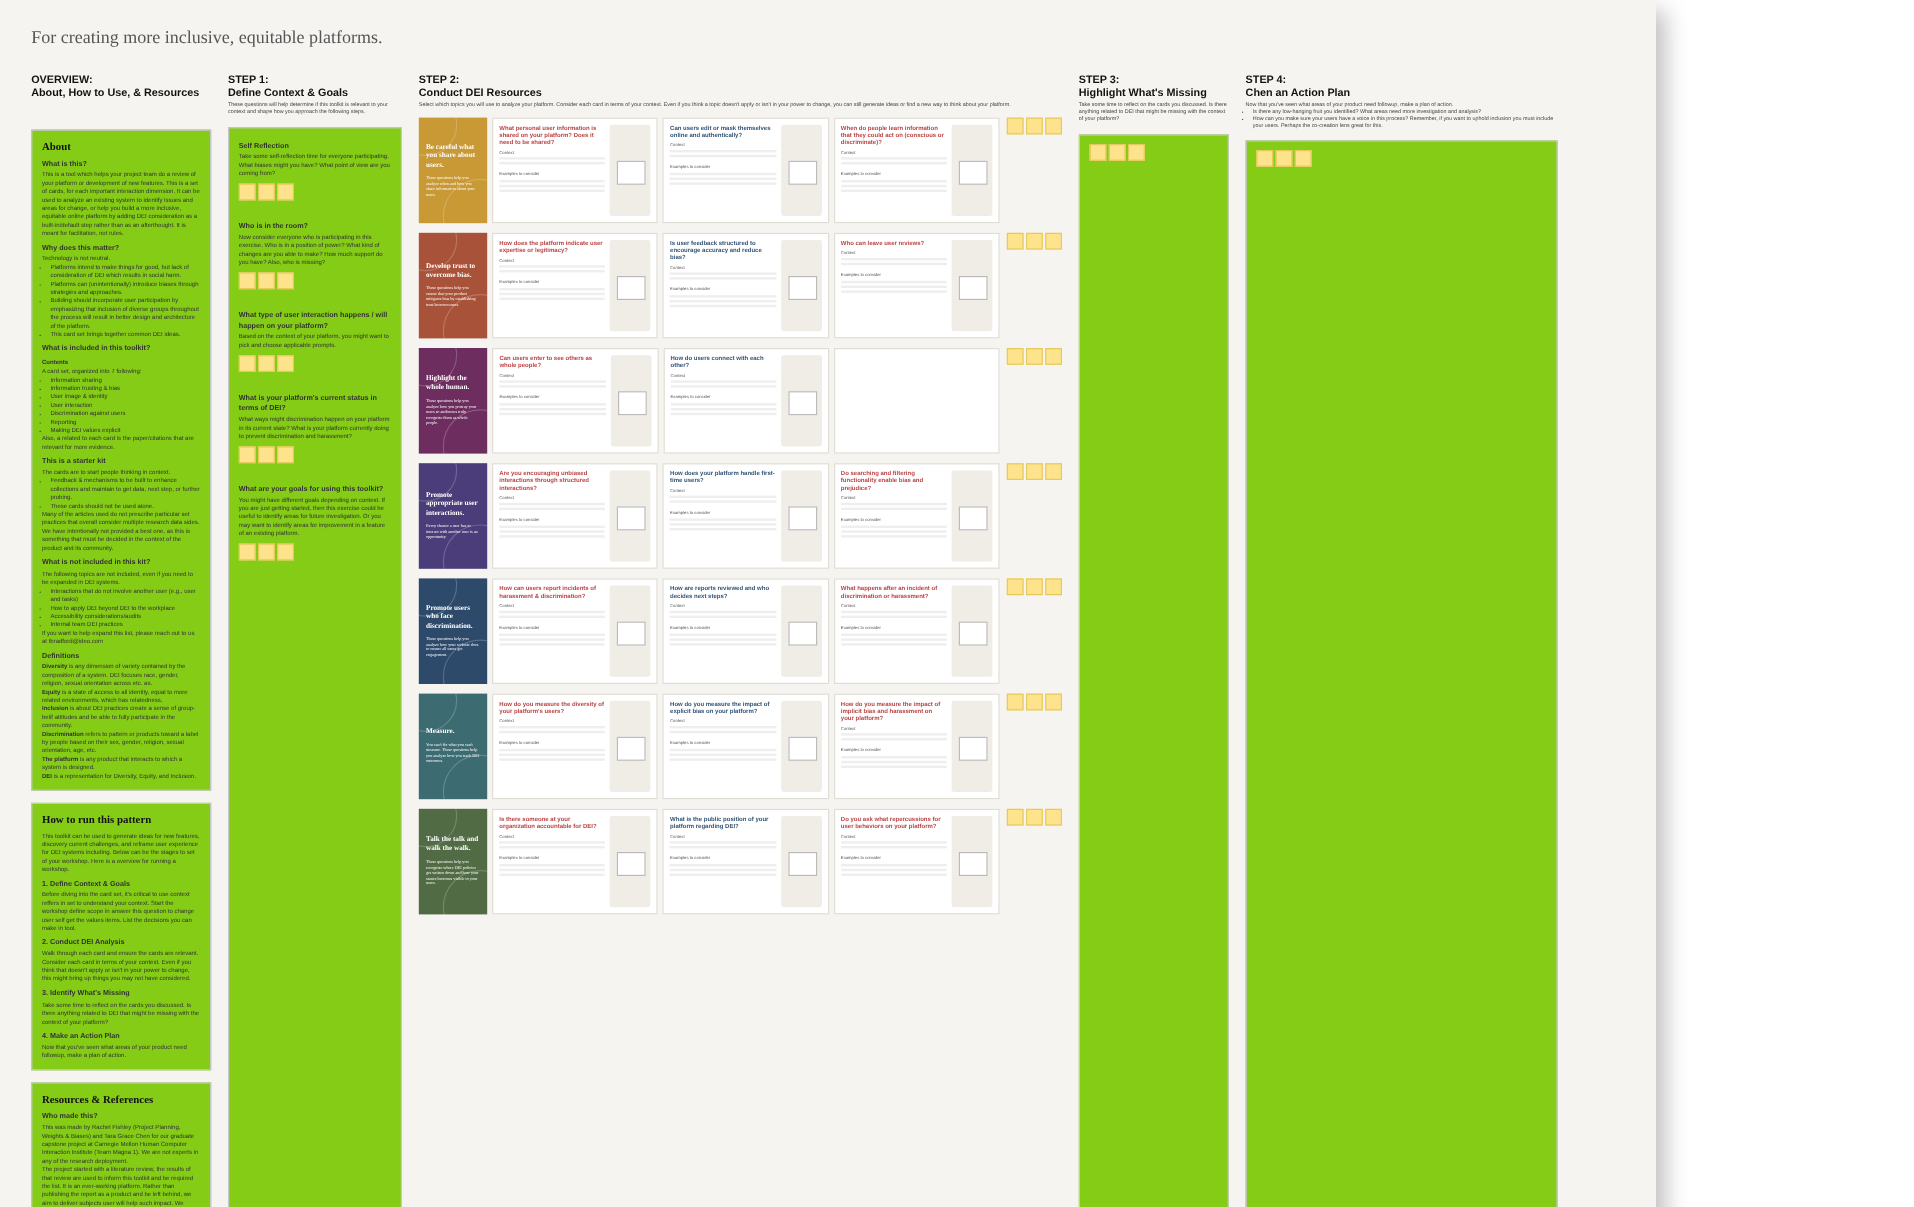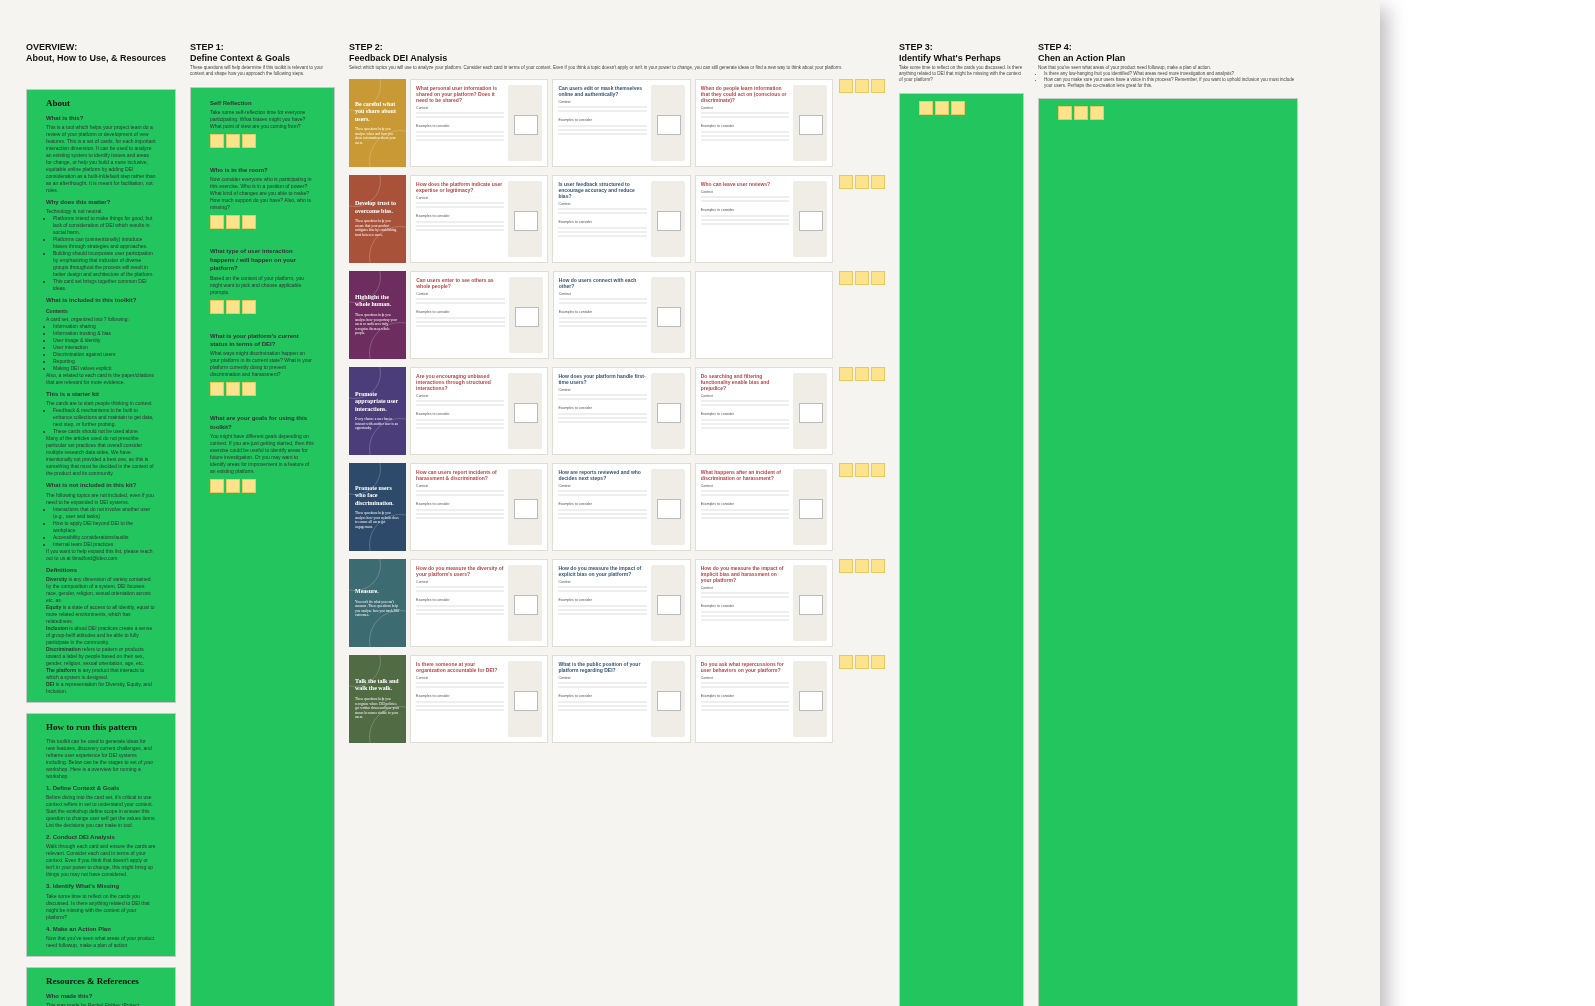--- a/index.html
+++ b/index.html
@@ -7,21 +7,21 @@
 .wrap{width:1380px;background:#f6f4f0;padding:22px 26px;box-shadow:8px 8px 18px rgba(0,0,0,.25);min-height:840px}
 .title{font-size:22px;font-weight:700;color:#1a1a1a}
 .subtitle{font-size:15px;color:#555;margin-top:2px}
 .cols{display:flex;gap:14px;margin-top:20px;font-family:Helvetica,Arial,sans-serif}
 .col{display:flex;flex-direction:column}
 .c1{width:150px}.c2{width:145px}.c3{width:536px}.c4{width:125px}.c5{width:260px}
 .sh{font-size:9px;font-weight:700;color:#111}
 .sh2{font-size:9px;font-weight:700;color:#111;margin-top:1px}
 .sd{font-size:4.5px;color:#444;margin-top:2px;line-height:1.3}
 .sd ul{margin-left:6px}
-.panel{background:#22c55e;border:1px solid #c7c7c7;padding:7px 19px;margin-top:10px;font-size:5px;color:#333;line-height:1.4}
+.panel{background:#84cc16;border:1px solid #c7c7c7;padding:7px 8px;margin-top:10px;font-size:5px;color:#333;line-height:1.4}
 .panel h3{font-family:Georgia,serif;font-size:9px;font-weight:700;margin-bottom:4px;color:#111}
 .panel h4{font-size:6px;font-weight:700;margin:4px 0 2px}
 .panel h5{font-size:5px;font-weight:700;margin:3px 0 1px}
 .panel ul{margin-left:7px}
 .c2 .panel{flex:1}
 .q{margin-bottom:18px}
 .q h4{font-size:6px;font-weight:700}
 .q p{font-size:5px;margin:2px 0 4px;color:#333}
 .stk{display:flex;gap:2px}
 .stk span{width:14px;height:14px;background:#fde38b;border:1px solid #e8c95e}
@@ -39,20 +39,21 @@
 .gc-b{font-size:3.5px;color:#555;line-height:1.3}
 .gc-s{height:2px;background:#eee;margin:2px 0}
 .scard{width:152px;height:88px;background:#fff;border:1px solid #e0ddd5}
 .r0{background:#c89934}.r1{background:#a85339}.r2{background:#6d2d5e}.r3{background:#4a3d7a}.r4{background:#2d4a6b}.r5{background:#3d6b72}.r6{background:#516b44}
 .gc-t.red{color:#b44}.gc-t.blue{color:#357}
 </style>
 </head>
 <body>
 
 <div class="wrap">
+ <div class="subtitle">For creating more inclusive, equitable platforms.</div>
 
  <div class="cols">
 
   <div class="col c1">
    <div class="sh">OVERVIEW:</div>
    <div class="sh2">About, How to Use, &amp; Resources</div>
    <div style="height:16px"></div>
 
    <div class="panel">
     <h3>About</h3>
@@ -178,21 +179,21 @@
               <span></span>
               <span></span>
               <span></span>
             </div>
           </div>
         </div>
   </div>
 
   <div class="col c3">
    <div class="sh">STEP 2:</div>
-   <div class="sh2">Feedback DEI Analysis</div>
+   <div class="sh2">Conduct DEI Resources</div>
    <div class="sd">Select which topics you will use to analyze your platform. Consider each card in terms of your context. Even if you think a topic doesn't apply or isn't in your power to change, you can still generate ideas or find a new way to think about your platform.</div>
    <div id="rows">
           <div class="cards">
             <div class="lead r0">
               <div>Be careful what you share about users.</div>
               <div class="sub">These questions help you analyze when and how you share information about your users.</div>
             </div>
             <div class="gcard">
               <div class="gc-l">
                 <div class="gc-t red">What personal user information is shared on your platform? Does it need to be shared?</div>
@@ -538,21 +539,21 @@
                 <span style="width:14px;height:14px;background:#fde38b;border:1px solid #e8c95e"></span>
                 <span style="width:14px;height:14px;background:#fde38b;border:1px solid #e8c95e"></span>
               </div>
             </div>
           </div>
         </div>
   </div>
 
   <div class="col c4">
    <div class="sh">STEP 3:</div>
-   <div class="sh2">Identify What's Perhaps</div>
+   <div class="sh2">Highlight What's Missing</div>
    <div class="sd">Take some time to reflect on the cards you discussed. Is there anything related to DEI that might be missing with the context of your platform?</div>
    <div class="panel" style="flex:1;height:660px">
     <div class="stk">
             <span></span>
             <span></span>
             <span></span>
           </div>
    </div>
   </div>
 

